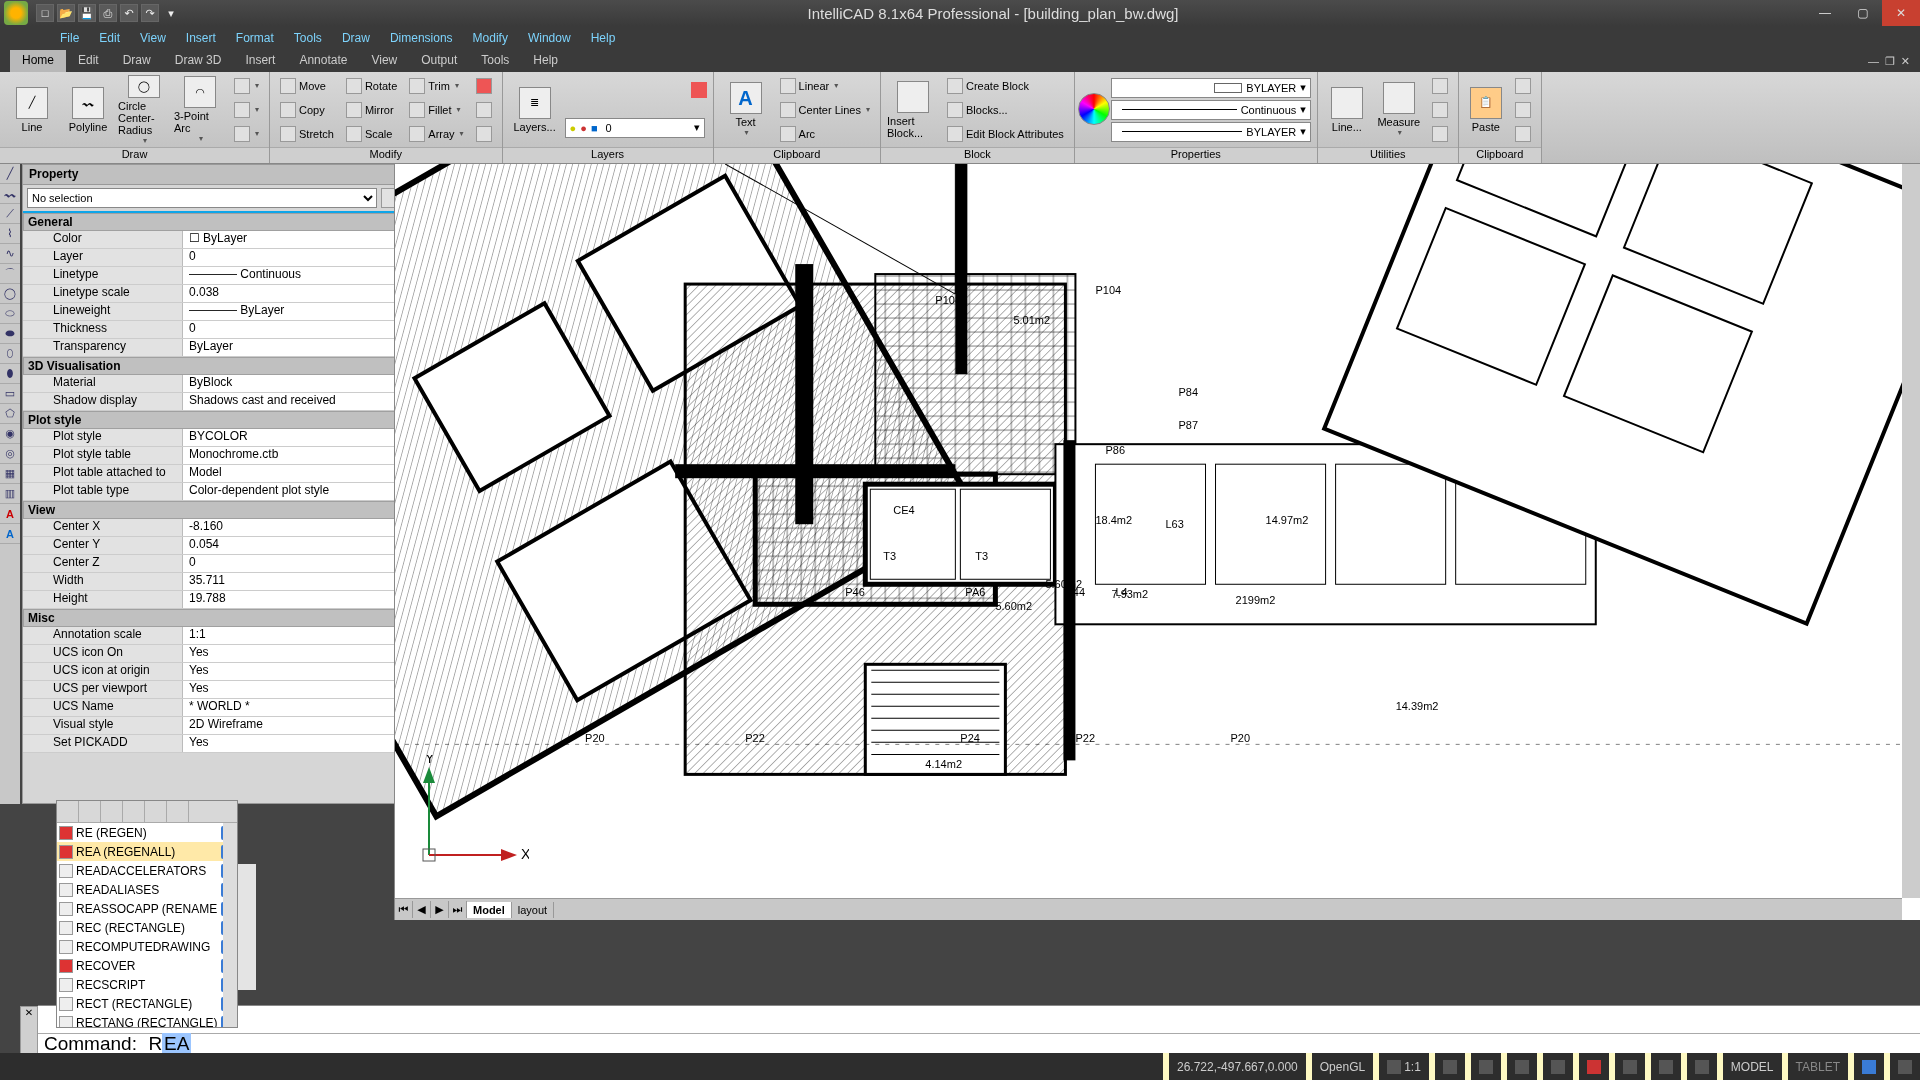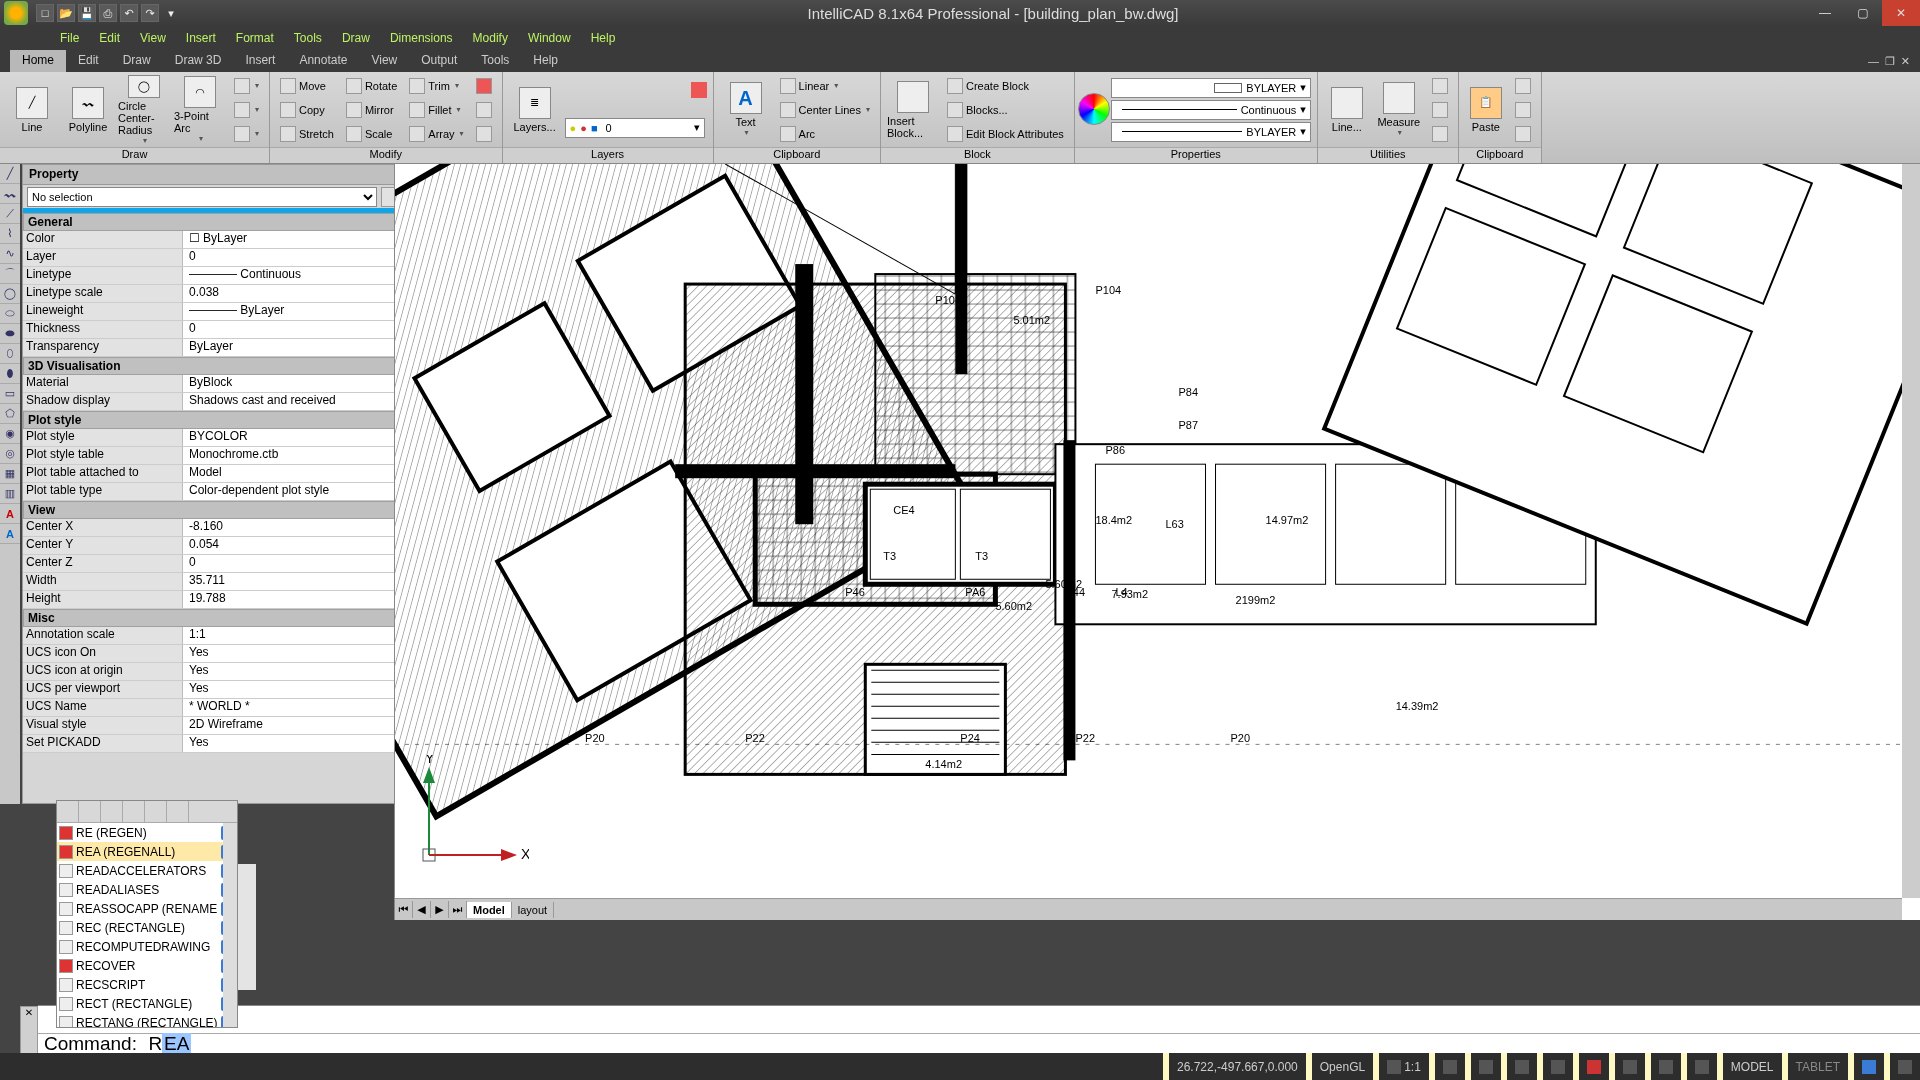--- a/index.html
+++ b/index.html
@@ -9,21 +9,21 @@
 .title-bar { height: 26px; background: linear-gradient(#4b4b4b,#3a3a3a); display: flex; align-items: center; color: #ddd; }
 .title-bar .qat { display: flex; align-items: center; gap: 3px; padding-left: 4px; }
 .title-bar .qat span { width: 18px; height: 18px; background:#5a5a5a; border:1px solid #666; display:flex; align-items:center; justify-content:center; font-size:11px; color:#eee; }
 .title-bar .app-logo { width:24px; height:24px; background: radial-gradient(circle,#ffb300 30%,#7a4 70%); border-radius:4px; margin:0 4px; }
 .title-text { flex: 1; text-align: center; font-size: 15px; }
 .win-btns { display: flex; }
 .win-btns div { width: 38px; height: 26px; display:flex; align-items:center; justify-content:center; color:#ddd; }
 .win-btns .close { background:#c84030; }
 
 
-.menu-bar { height: 24px; background: #3a3a3a; display: flex; align-items: center; padding-left: 50px; color:#bef264; gap:0; }
+.menu-bar { height: 24px; background: #3a3a3a; display: flex; align-items: center; padding-left: 50px; color:#7dd3fc; gap:0; }
 .menu-bar span { padding: 4px 10px; font-size:12px; }
 
 
 .tab-bar { height: 22px; background:#3a3a3a; display:flex; padding-left:10px; color:#ccc; justify-content: space-between; }
 .tab-bar .tabs { display:flex; }
 .tab-bar .tabs span { padding:3px 12px; font-size:12px; }
 .tab-bar .tabs span.active { background:#b8b8b8; color:#000; }
 .tab-bar .mdi-btns { display:flex; gap:6px; padding-right:10px; align-items:center; font-size:11px; }
 
 
@@ -41,27 +41,27 @@
 .prop-swatch { width:28px; height:10px; border:1px solid #666; background:#fff; }
 .prop-line { flex:1; border-top:1px solid #000; margin-left:6px; }
 
 
 .left-tools { position:absolute; left:0; top:164px; width:20px; height:640px; background:#c8c8c8; display:flex; flex-direction:column; }
 .left-tools span { width:20px; height:20px; border-bottom:1px solid #aaa; display:flex; align-items:center; justify-content:center; font-size:11px; color:#336; }
 
 
 .prop-panel { position:absolute; left:22px; top:164px; width:432px; height:640px; background:#d6d6d6; border:1px solid #999; display:flex; flex-direction:column;justify-content:flex-end; }
 .prop-title { height:20px; background:#c0c0c0; border-bottom:1px solid #999; padding:2px 6px; font-weight:bold; font-size:12px; }
-.prop-toolbar { height:28px; display:flex; align-items:center; padding:2px 4px; gap:4px; border-bottom:5px solid #0ea5e9; }
+.prop-toolbar { height:28px; display:flex; align-items:center; padding:2px 4px; gap:4px; border-bottom:2px solid #0ea5e9; }
 .prop-toolbar select { flex:1; height:20px; font-size:11px; border:1px solid #888; background:#fff; }
 .prop-toolbar span { width:20px; height:20px; border:1px solid #999; background:#e2e2e2; }
 .prop-scroll { flex:1; overflow-y:auto; }
 .prop-section { height:18px; background:#c0c0c0; border:1px solid #a0a0a0; padding:1px 4px; font-weight:bold; font-size:12px; display:flex; justify-content:space-between; }
 .prop-row { display:flex; height:18px; border-bottom:1px solid #ccc; font-size:12px; }
-.prop-row .k { width:160px; padding-left:3px; border-right:1px solid #bbb; background:#e2e2e2; }
+.prop-row .k { width:160px; padding-left:30px; border-right:1px solid #bbb; background:#e2e2e2; }
 .prop-row .v { flex:1; padding-left:6px; background:#fff; }
 
 
 .autocomplete { position:absolute; left:56px; top:800px; width:182px; background:#fff; border:1px solid #888; z-index:30; }
 .ac-tools { height:22px; background:#d8d8d8; border-bottom:1px solid #aaa; display:flex; }
 .ac-tools span { width:22px; height:22px; border-right:1px solid #aaa; }
 .ac-list { max-height:204px; overflow:hidden; }
 .ac-row { height:19px; display:flex; align-items:center; font-size:12px; padding:0 2px; gap:3px; position:relative; }
 .ac-row.sel { background:#ffe9a8; }
 .ac-row .ci { width:14px; height:14px; border:1px solid #999; background:#eee; }

